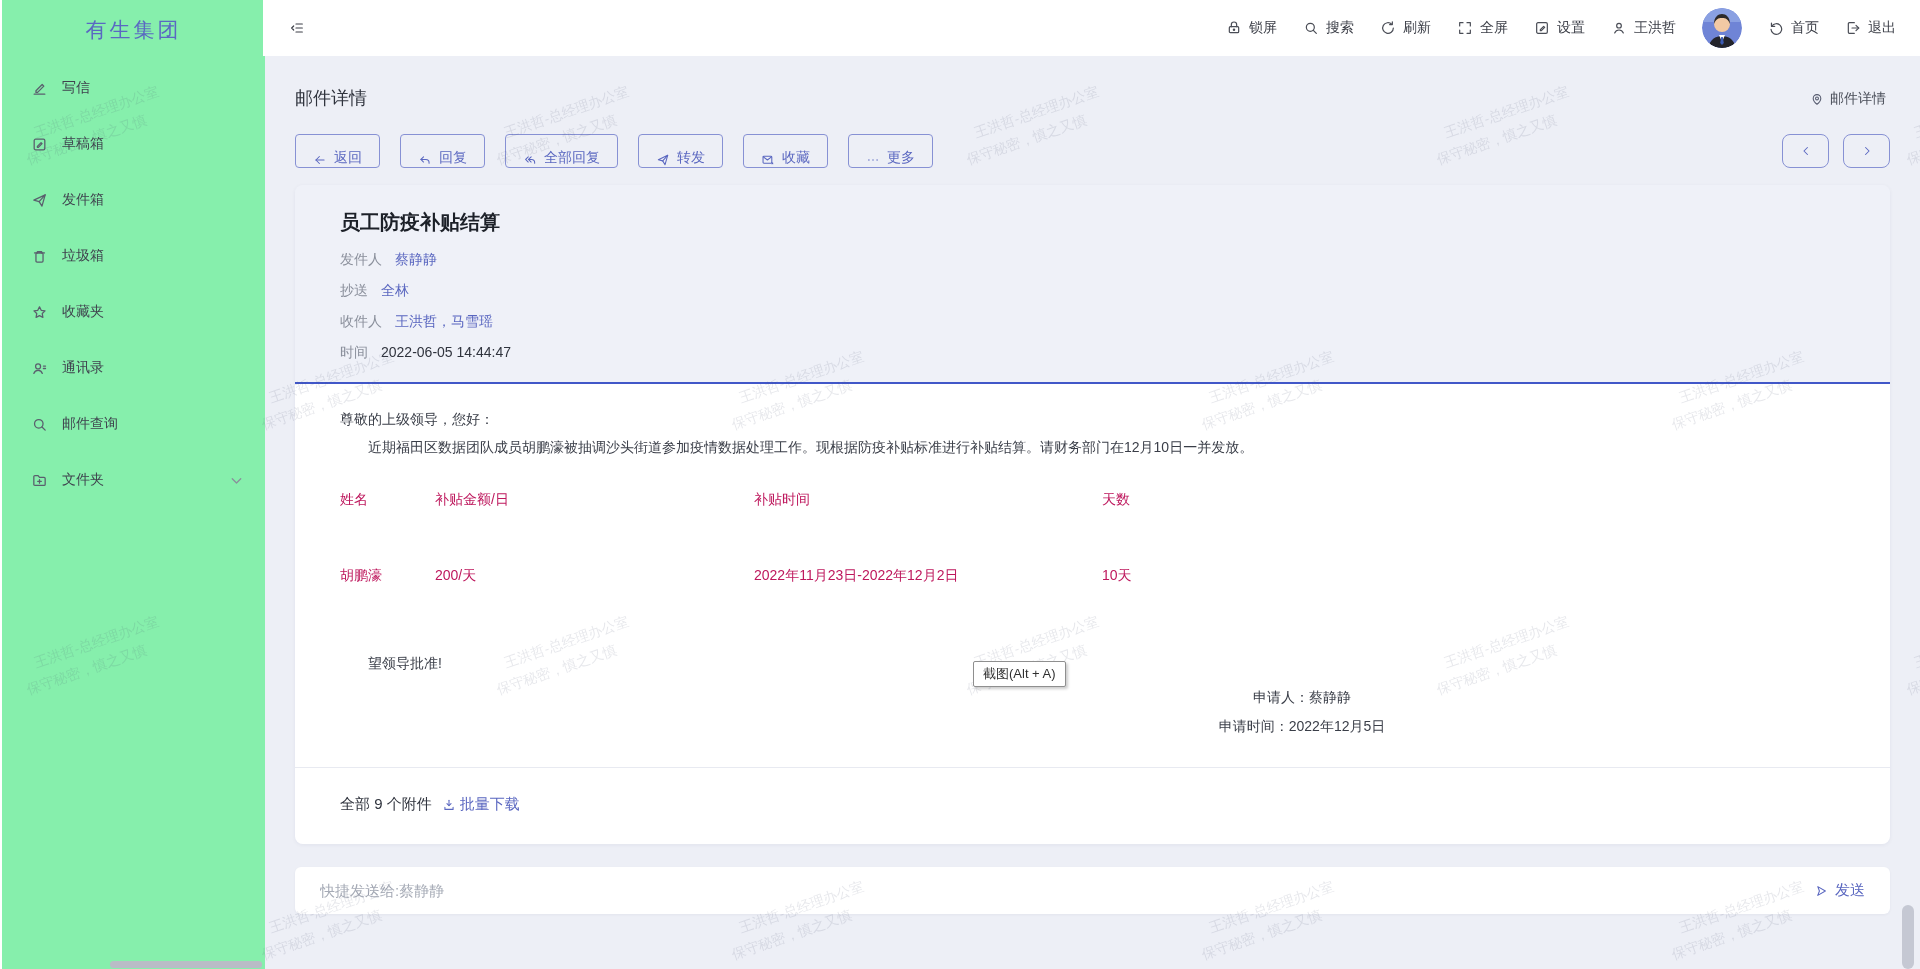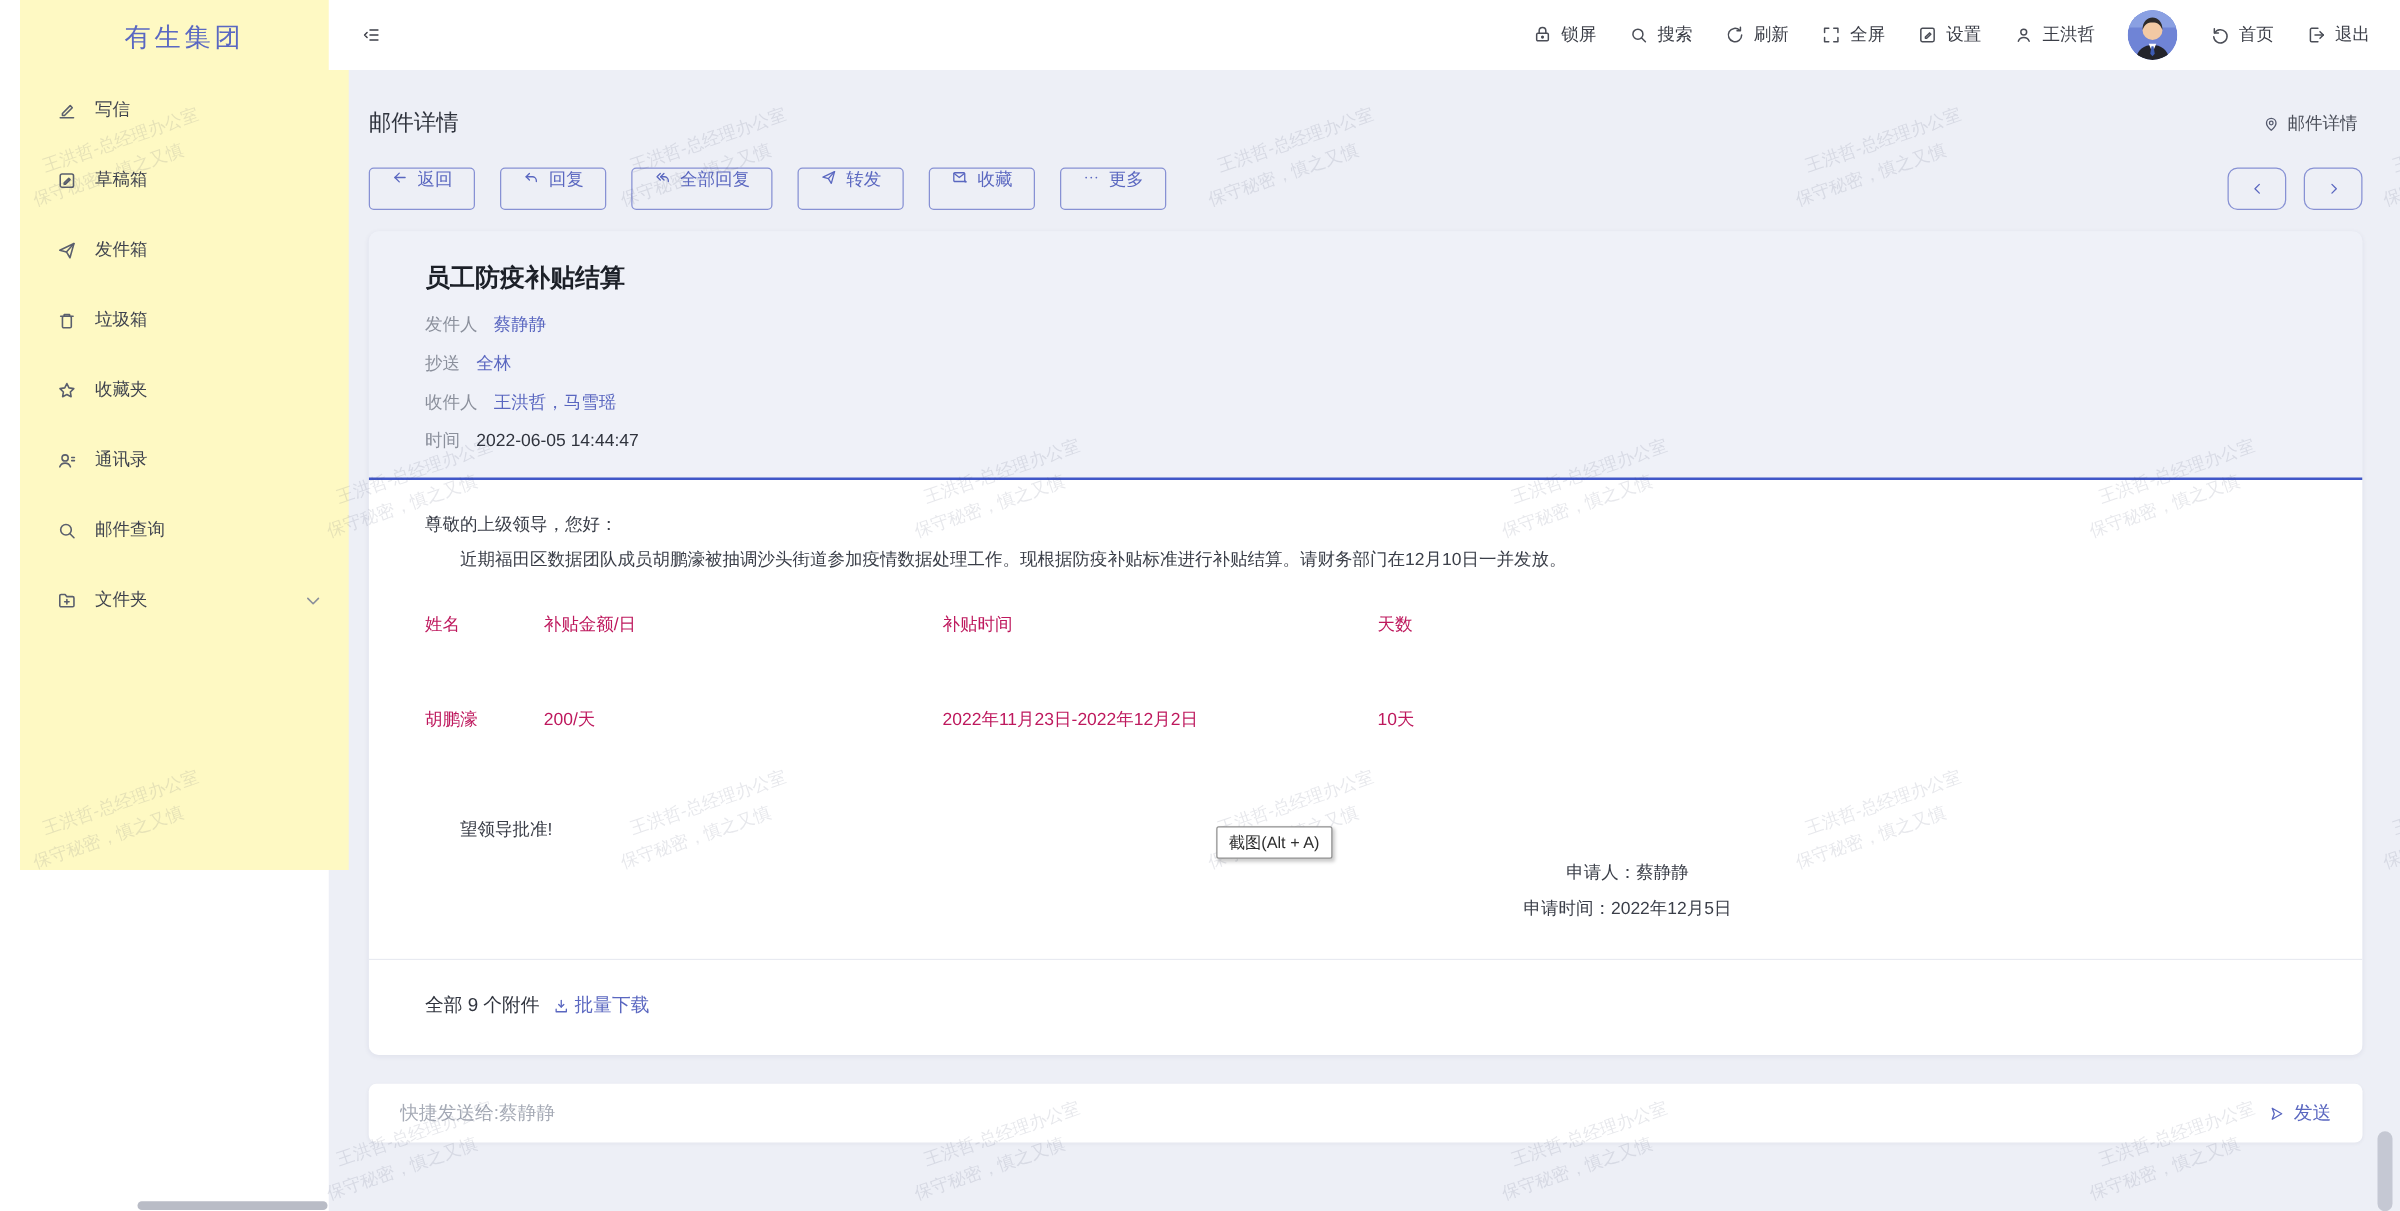--- a/index.html
+++ b/index.html
@@ -3,21 +3,21 @@
 <meta charset="utf-8">
 <style>
   * { margin:0; padding:0; box-sizing:border-box; }
   html,body { width:1920px; height:969px; overflow:hidden; }
   body { font-family:"Liberation Sans","DejaVu Sans",sans-serif; background:#ffffff; color:#3a3e48; position:relative; }
 
   .ic { width:16px; height:16px; stroke:currentColor; fill:none; stroke-width:1.8; stroke-linecap:round; stroke-linejoin:round; flex:0 0 auto; }
   .ic-sm { width:14px; height:14px; }
 
   
-  .sidebar { position:absolute; left:16px; top:0; width:263px; height:696px; background:#fef9c3; z-index:2; }
+  .sidebar { position:absolute; left:2px; top:0; width:263px; height:969px; background:#86efac; z-index:2; }
   .logo { height:60px; display:flex; align-items:center; justify-content:center; color:#5a68c2; font-size:21px; letter-spacing:3px; font-weight:500; }
   .side-item { height:56px; display:flex; align-items:center; padding:0 20px 0 29px; gap:14px; font-size:14px; color:#3f434e; cursor:pointer; }
   .side-item .ic { color:#5a5f6d; width:17px; height:17px; }
   .side-item .chev { margin-left:auto; color:#8a8f9b; }
 
   
   .topbar { position:absolute; left:263px; right:0; top:0; height:56px; background:#fff; display:flex; align-items:center; z-index:2; }
   .fold-btn { margin-left:26px; color:#3c3f48; cursor:pointer; display:flex; }
   .top-right { margin-left:auto; display:flex; align-items:center; gap:26px; padding-right:24px; font-size:14px; color:#3b3e47; }
   .top-item { display:flex; align-items:center; gap:7px; cursor:pointer; }
@@ -25,21 +25,21 @@
   .avatar { width:40px; height:40px; border-radius:50%; overflow:hidden; cursor:pointer; display:block; }
 
   
   .main { position:absolute; left:263px; top:56px; right:0; bottom:0; background:#edeff6; padding:0 30px 0 32px; }
   .page-head { position:relative; padding-top:30px; }
   .page-title { font-size:18px; color:#2f333d; font-weight:400; }
   .breadcrumb { position:absolute; right:4px; top:34px; display:flex; align-items:center; gap:6px; font-size:14px; color:#4a4e59; }
   .breadcrumb .ic { color:#555a6e; }
 
   .actions-row { margin-top:24px; display:flex; align-items:center; gap:20px; }
-  .btn { display:flex; align-items:flex-start; gap:7px; height:34px; padding:0 17px; border:1px solid #8791d4; border-radius:4px; color:#5a67c0; font-size:14px; background:transparent; cursor:pointer; }
+  .btn { display:flex; align-items:flex-end; gap:7px; height:34px; padding:0 17px; border:1px solid #8791d4; border-radius:4px; color:#5a67c0; font-size:14px; background:transparent; cursor:pointer; }
   .pager { margin-left:auto; display:flex; gap:14px; }
   .pg-btn { width:47px; height:34px; border:1px solid #8791d4; border-radius:8px; color:#5a67c0; display:flex; align-items:center; justify-content:center; background:transparent; cursor:pointer; }
 
   
   .mail-card { margin-top:17px; border-radius:8px; overflow:hidden; box-shadow:0 1px 4px rgba(31,35,80,0.06); }
   .mail-head { background:#eff1f8; padding:24px 45px 14px 45px; }
   .subject { font-size:20px; font-weight:bold; color:#1c2028; margin-bottom:8px; }
   .meta-row { line-height:31px; font-size:14px; display:flex; gap:13px; }
   .meta-label { color:#8b909c; }
   .meta-link { color:#5a67c0; cursor:pointer; }

